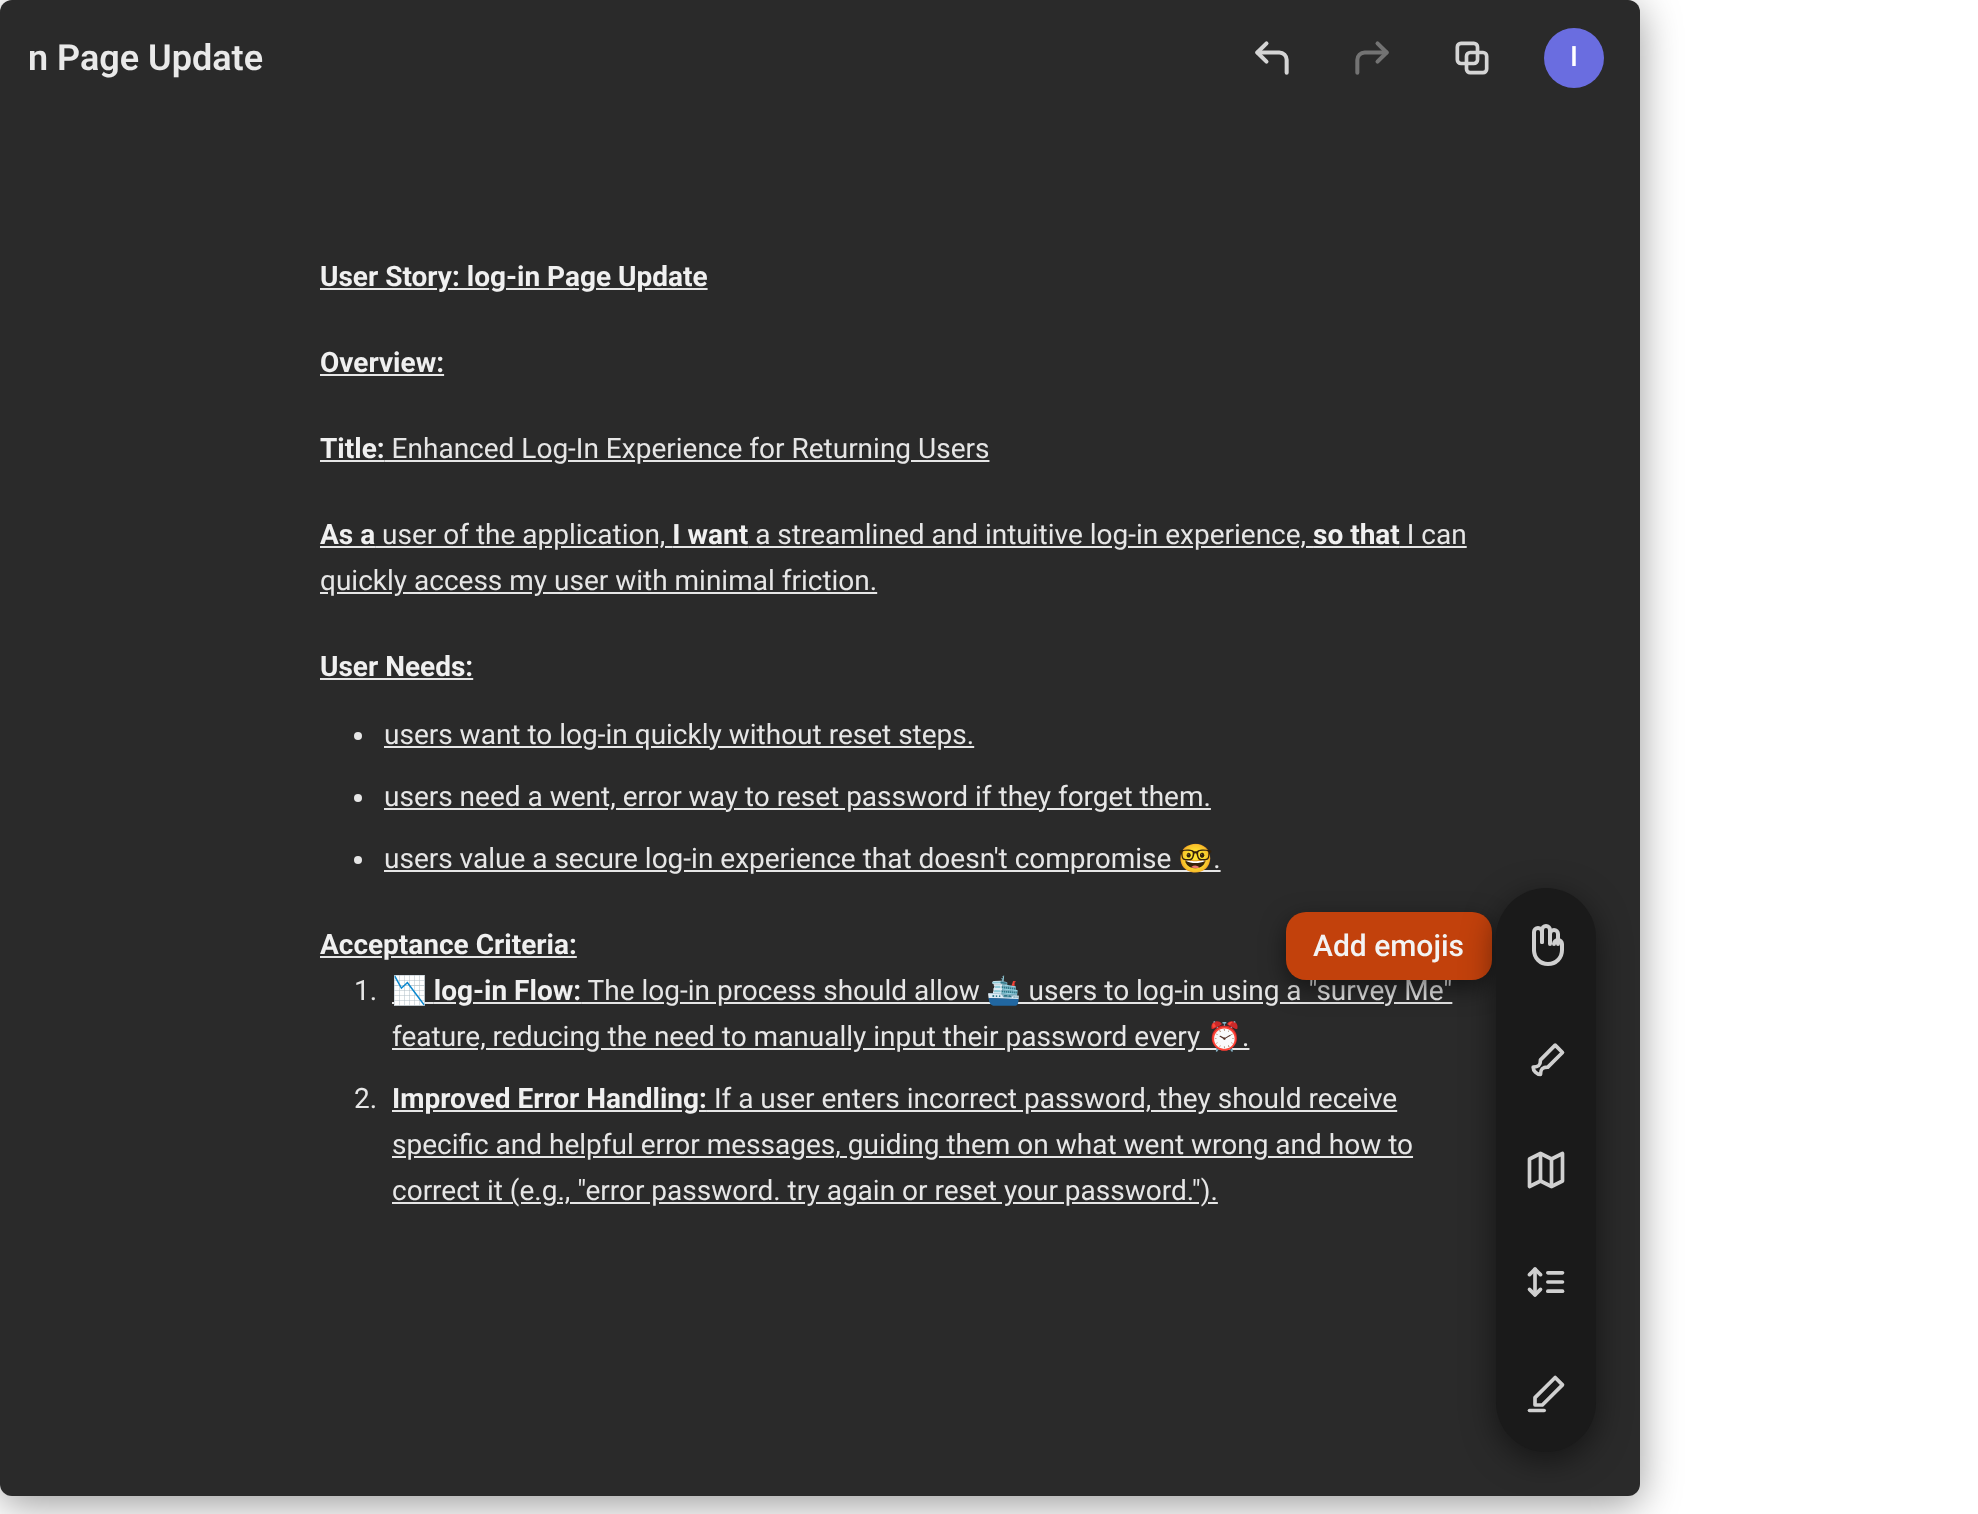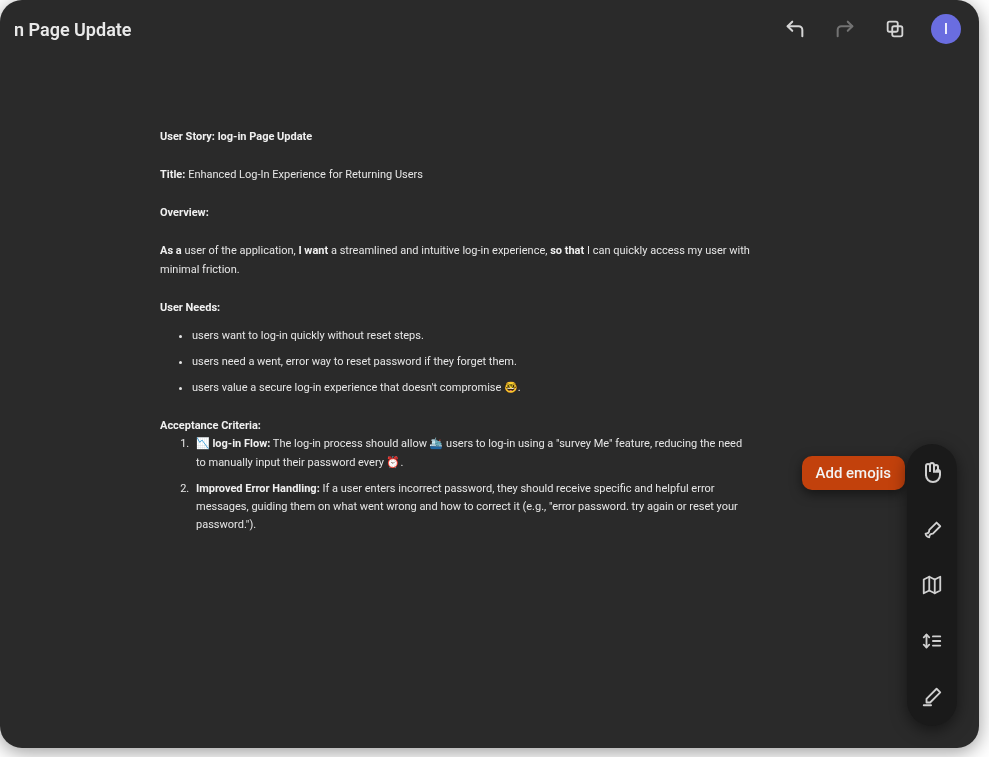--- a/index.html
+++ b/index.html
@@ -1,23 +1,23 @@
 <!DOCTYPE html>
 <html><head>
 <meta charset="utf-8">
 <style>
   * { box-sizing: border-box; margin: 0; padding: 0; }
   html, body { width: 989px; height: 757px; overflow: hidden; font-family: -apple-system, BlinkMacSystemFont, "Segoe UI", Roboto, sans-serif; background: #fff; }
   .frame {
     position: relative;
-    width: 979px;
+    width: 820px;
     height: 748px;
     margin: 0;
     background: #2a2a2a;
-    border-radius: 22px;
+    border-radius: 6px;
     overflow: hidden;
     box-shadow: 0 4px 20px rgba(0,0,0,0.4);
   }
   .topbar {
     display: flex;
     align-items: center;
     justify-content: space-between;
     padding: 14px 18px 14px 14px;
     height: 58px;
   }
@@ -49,23 +49,24 @@
     color: #fff;
     display: inline-flex;
     align-items: center;
     justify-content: center;
     font-size: 14px;
     font-weight: 500;
   }
   .content {
     padding: 70px 0 0 160px;
     color: #e6e6e6;
-    font-size: 11px;
+    font-size: 14px;
     line-height: 1.65;
     max-width: 750px;
+    text-decoration: underline;
   }
   .para { margin-bottom: 20px; }
   .bold { font-weight: 700; color: #f0f0f0; }
   ul, ol { padding-left: 32px; margin-bottom: 20px; }
   ul li, ol li { margin-bottom: 8px; }
   ol li { padding-left: 4px; }
   .floating-toolbar {
     position: absolute;
     right: 22px;
     top: 444px;
@@ -125,25 +126,25 @@
             <rect x="4" y="4" width="11" height="11" rx="2"></rect>
           </svg>
       </span>
       <span class="avatar">I</span>
     </div>
   </div>
 
   <div class="content">
     <p class="para bold">User Story: log-in Page Update</p>
 
+    <p class="para bold">Overview:</p>
+
     <p class="para">
       <span class="bold">Title:</span><span> Enhanced Log-In Experience for Returning Users</span>
     </p>
-
-    <p class="para bold">Overview:</p>
 
     <p class="para">
       <span class="bold">As a</span><span> user of the application, </span><span class="bold">I want</span><span> a streamlined and intuitive log-in experience, </span><span class="bold">so that</span><span> I can quickly access my user with minimal friction.</span>
     </p>
 
     <p class="para bold" style="margin-bottom:10px">User Needs:</p>
     <ul>
       <li>users want to log-in quickly without reset steps.</li>
       <li>users need a went, error way to reset password if they forget them.</li>
       <li>users value a secure log-in experience that doesn't compromise 🤓.</li>

